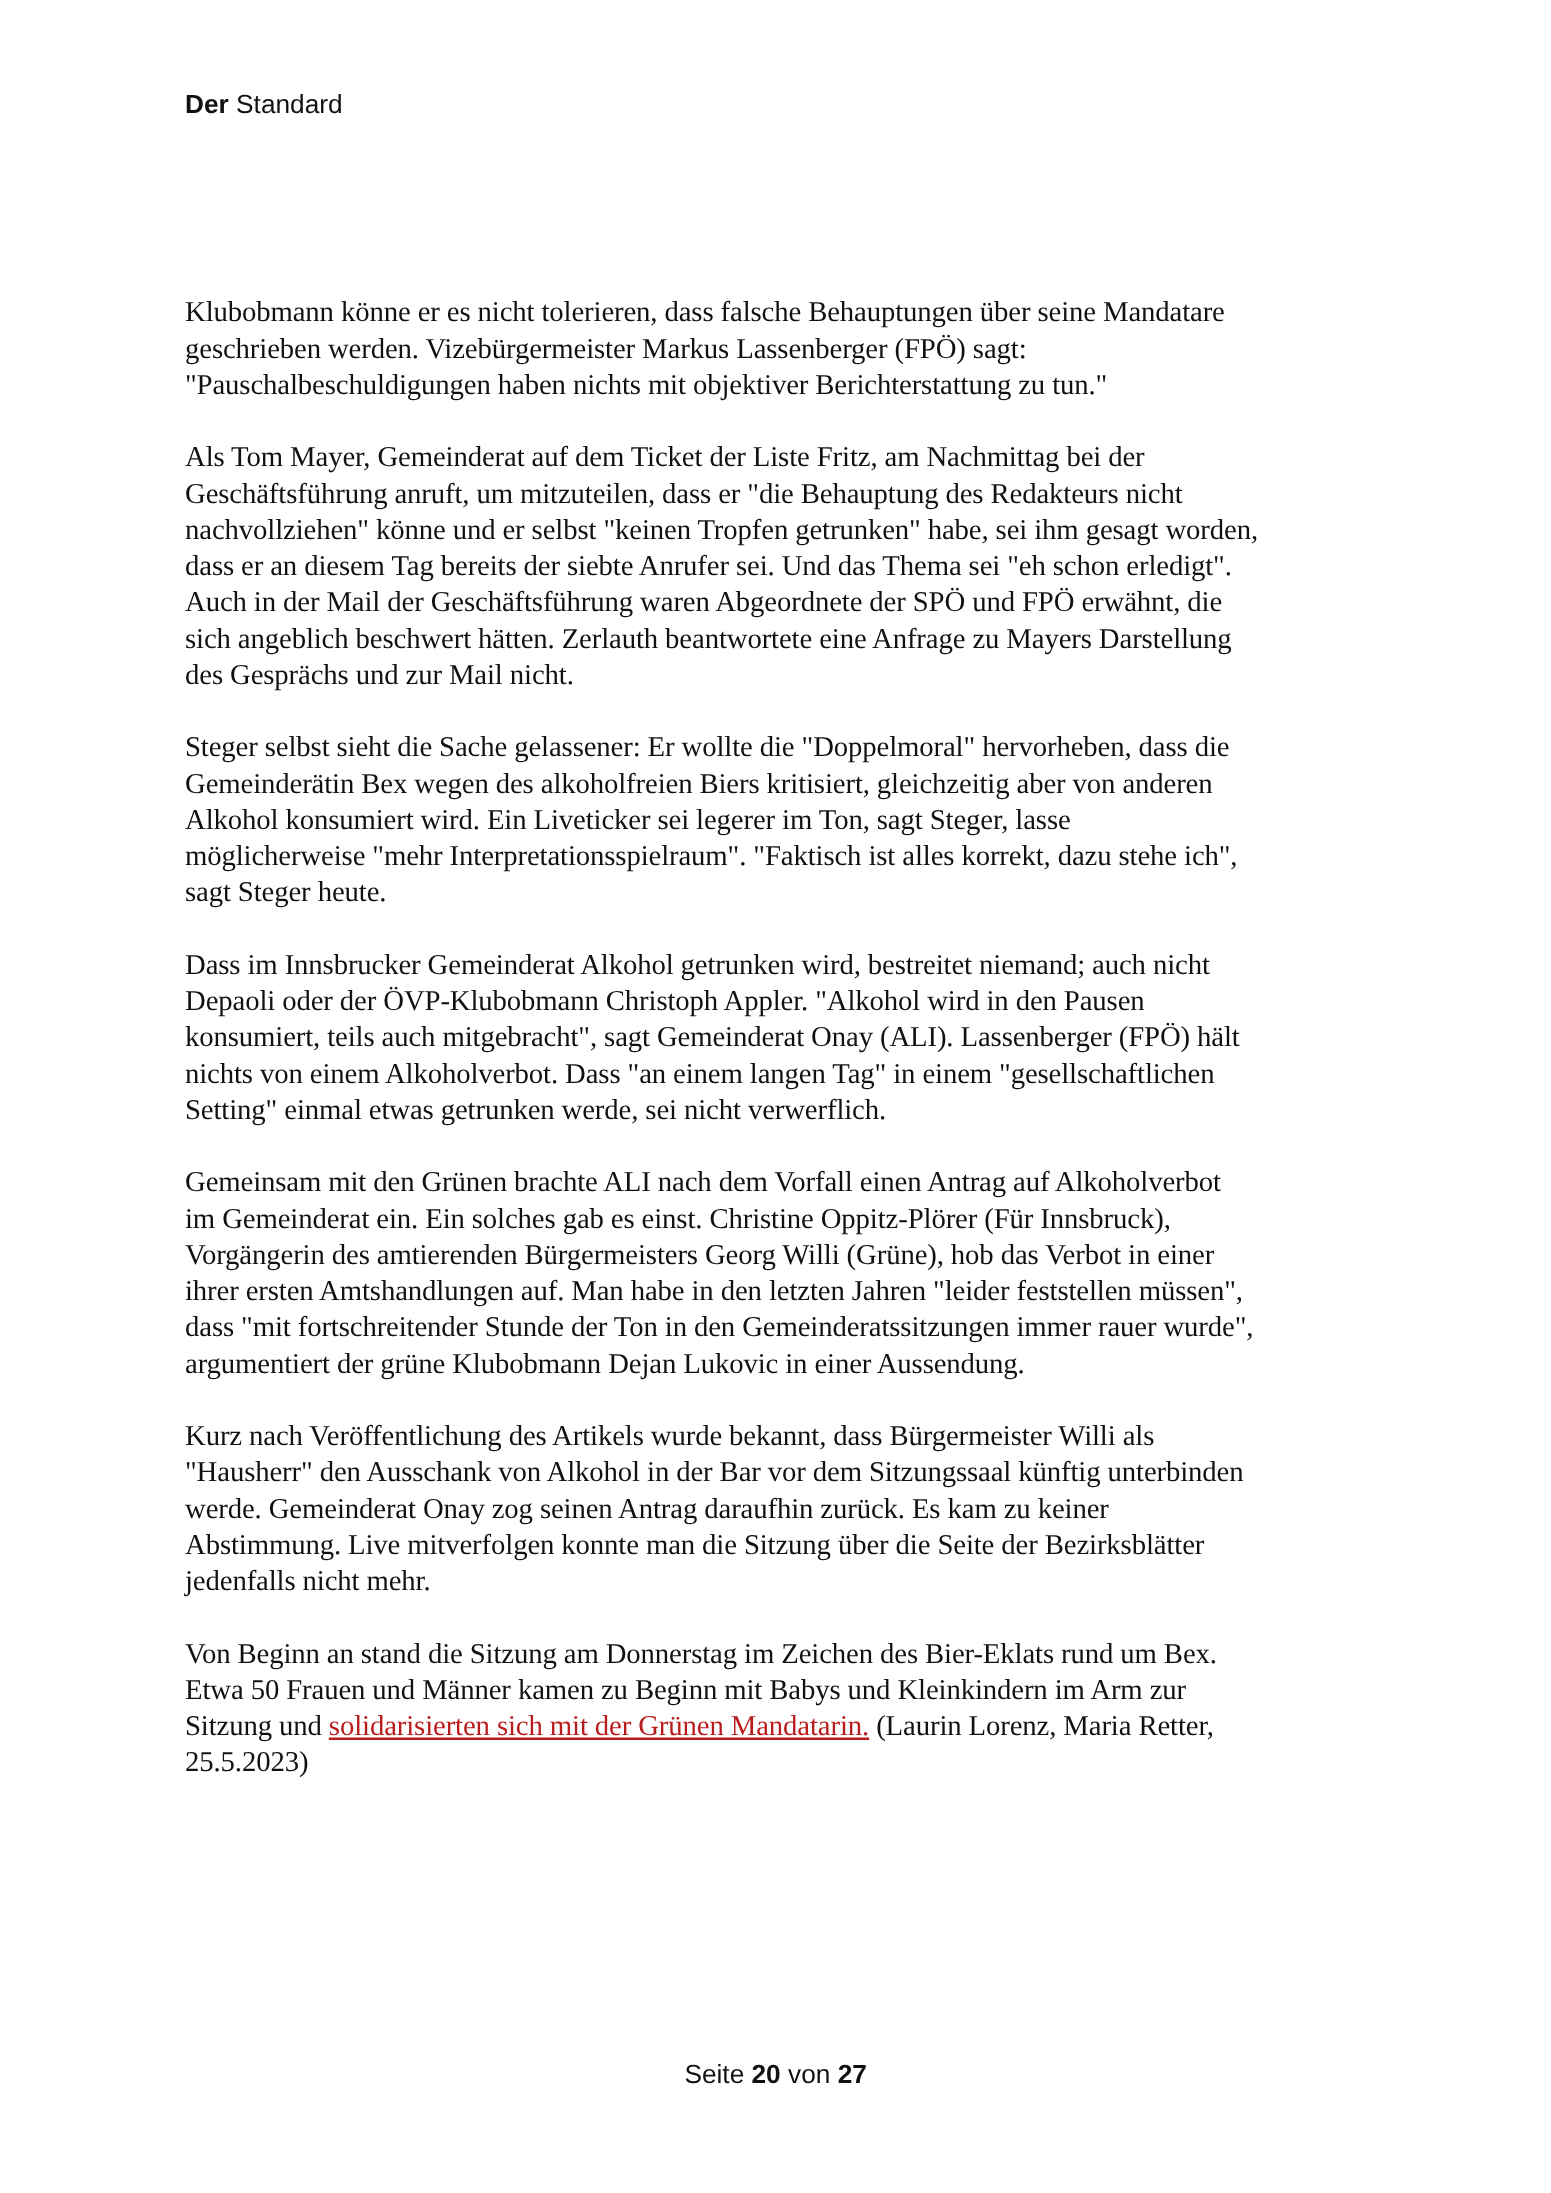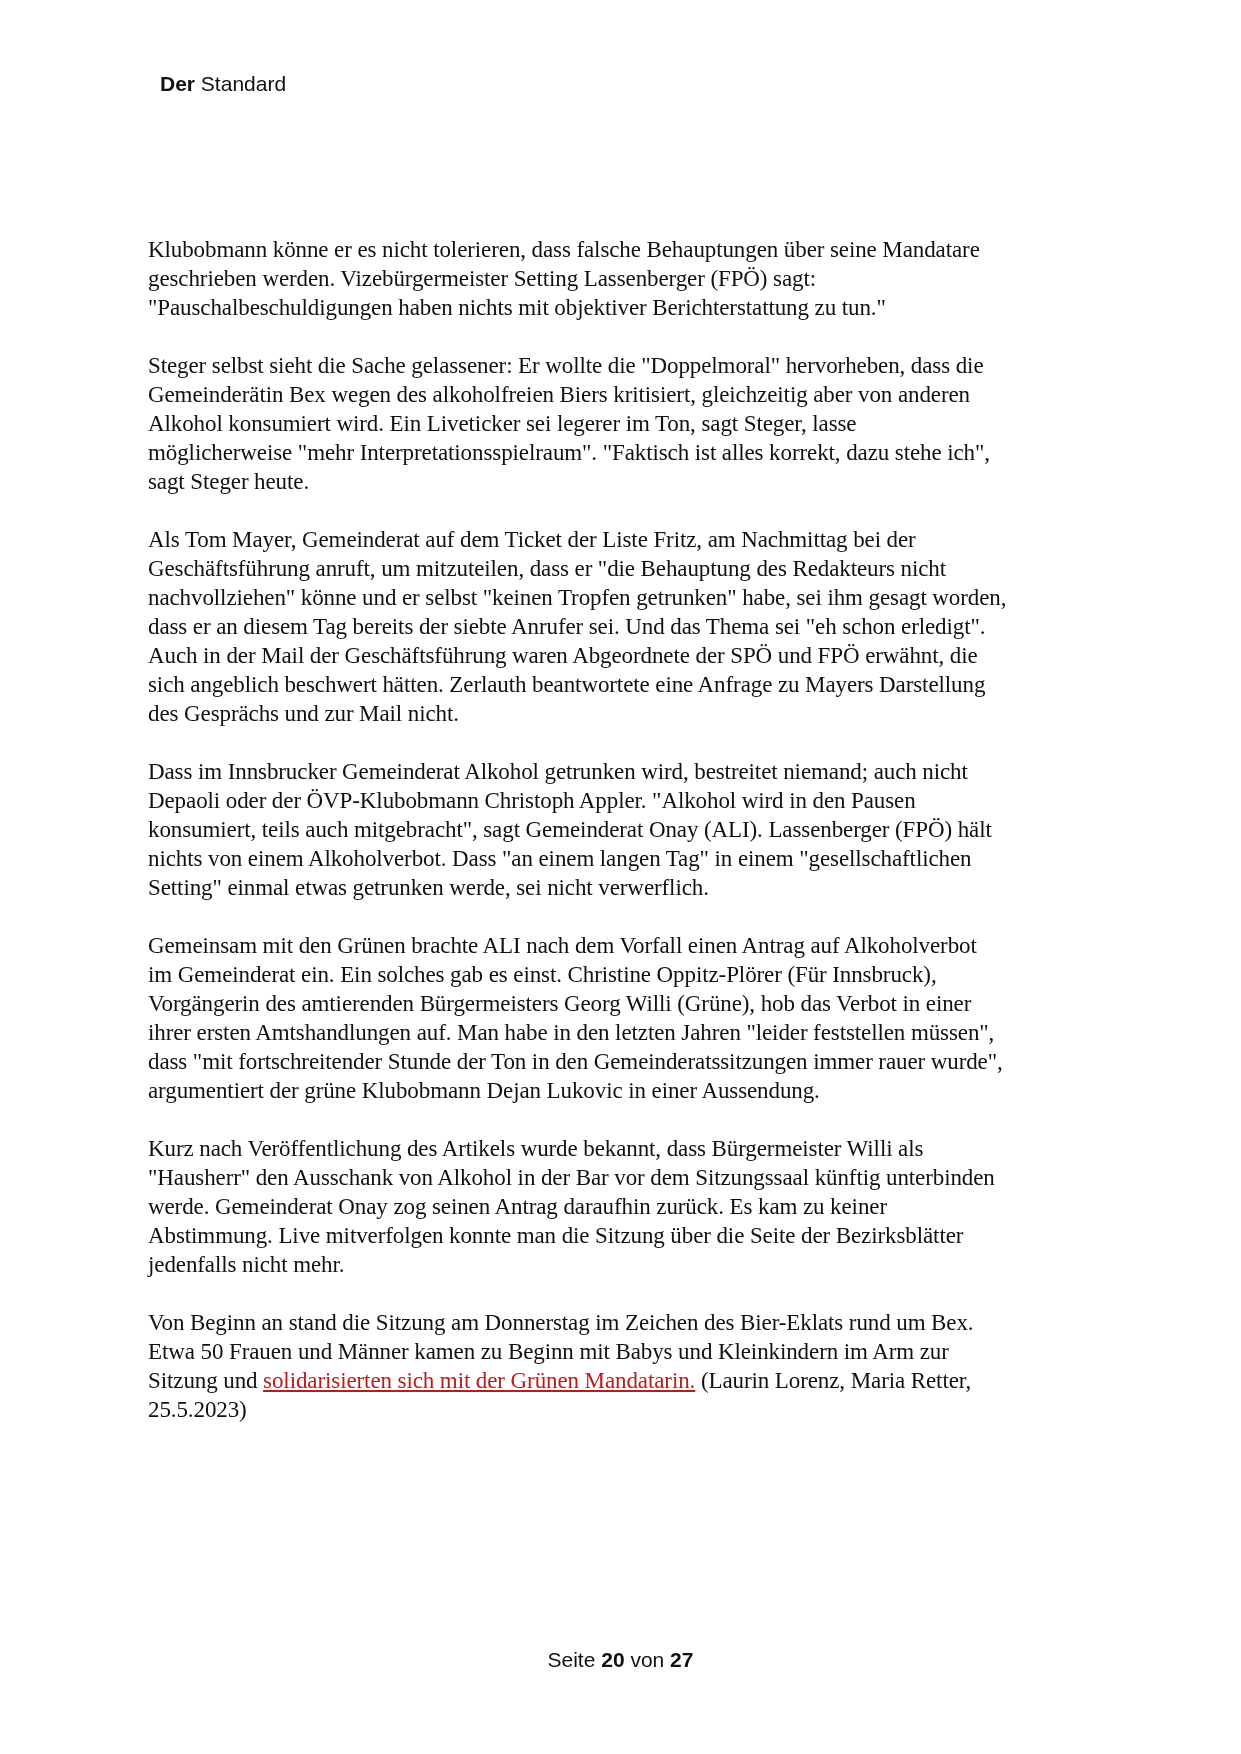--- a/index.html
+++ b/index.html
@@ -9,21 +9,21 @@
     }
     body {
       width: 1241px;
       height: 1754px;
       position: relative;
       overflow: hidden;
       color: #111111;
     }
     .header {
       position: absolute;
-      left: 160px;
+      left: 148px;
       top: 72px;
       font-family: "Liberation Sans", sans-serif;
       font-size: 21px;
       color: #111;
     }
     .header .bold { font-weight: bold; }
     .content {
       position: absolute;
       left: 148px;
       top: 235px;
@@ -62,34 +62,34 @@
   </style>
 </head>
 <body>
 
 <div class="header">
   <span class="bold">Der</span><span> Standard</span>
 </div>
 
 <div class="content">
   <p class="para">Klubobmann könne er es nicht tolerieren, dass falsche Behauptungen über seine Mandatare
-geschrieben werden. Vizebürgermeister Setting Lassenberger (FPÖ) sagt:
+geschrieben werden. Vizebürgermeister Markus Lassenberger (FPÖ) sagt:
 "Pauschalbeschuldigungen haben nichts mit objektiver Berichterstattung zu tun."</p>
-  <p class="para">Steger selbst sieht die Sache gelassener: Er wollte die "Doppelmoral" hervorheben, dass die
-Gemeinderätin Bex wegen des alkoholfreien Biers kritisiert, gleichzeitig aber von anderen
-Alkohol konsumiert wird. Ein Liveticker sei legerer im Ton, sagt Steger, lasse
-möglicherweise "mehr Interpretationsspielraum". "Faktisch ist alles korrekt, dazu stehe ich",
-sagt Steger heute.</p>
   <p class="para">Als Tom Mayer, Gemeinderat auf dem Ticket der Liste Fritz, am Nachmittag bei der
 Geschäftsführung anruft, um mitzuteilen, dass er "die Behauptung des Redakteurs nicht
 nachvollziehen" könne und er selbst "keinen Tropfen getrunken" habe, sei ihm gesagt worden,
 dass er an diesem Tag bereits der siebte Anrufer sei. Und das Thema sei "eh schon erledigt".
 Auch in der Mail der Geschäftsführung waren Abgeordnete der SPÖ und FPÖ erwähnt, die
 sich angeblich beschwert hätten. Zerlauth beantwortete eine Anfrage zu Mayers Darstellung
 des Gesprächs und zur Mail nicht.</p>
+  <p class="para">Steger selbst sieht die Sache gelassener: Er wollte die "Doppelmoral" hervorheben, dass die
+Gemeinderätin Bex wegen des alkoholfreien Biers kritisiert, gleichzeitig aber von anderen
+Alkohol konsumiert wird. Ein Liveticker sei legerer im Ton, sagt Steger, lasse
+möglicherweise "mehr Interpretationsspielraum". "Faktisch ist alles korrekt, dazu stehe ich",
+sagt Steger heute.</p>
   <p class="para">Dass im Innsbrucker Gemeinderat Alkohol getrunken wird, bestreitet niemand; auch nicht
 Depaoli oder der ÖVP-Klubobmann Christoph Appler. "Alkohol wird in den Pausen
 konsumiert, teils auch mitgebracht", sagt Gemeinderat Onay (ALI). Lassenberger (FPÖ) hält
 nichts von einem Alkoholverbot. Dass "an einem langen Tag" in einem "gesellschaftlichen
 Setting" einmal etwas getrunken werde, sei nicht verwerflich.</p>
   <p class="para">Gemeinsam mit den Grünen brachte ALI nach dem Vorfall einen Antrag auf Alkoholverbot
 im Gemeinderat ein. Ein solches gab es einst. Christine Oppitz-Plörer (Für Innsbruck),
 Vorgängerin des amtierenden Bürgermeisters Georg Willi (Grüne), hob das Verbot in einer
 ihrer ersten Amtshandlungen auf. Man habe in den letzten Jahren "leider feststellen müssen",
 dass "mit fortschreitender Stunde der Ton in den Gemeinderatssitzungen immer rauer wurde",

